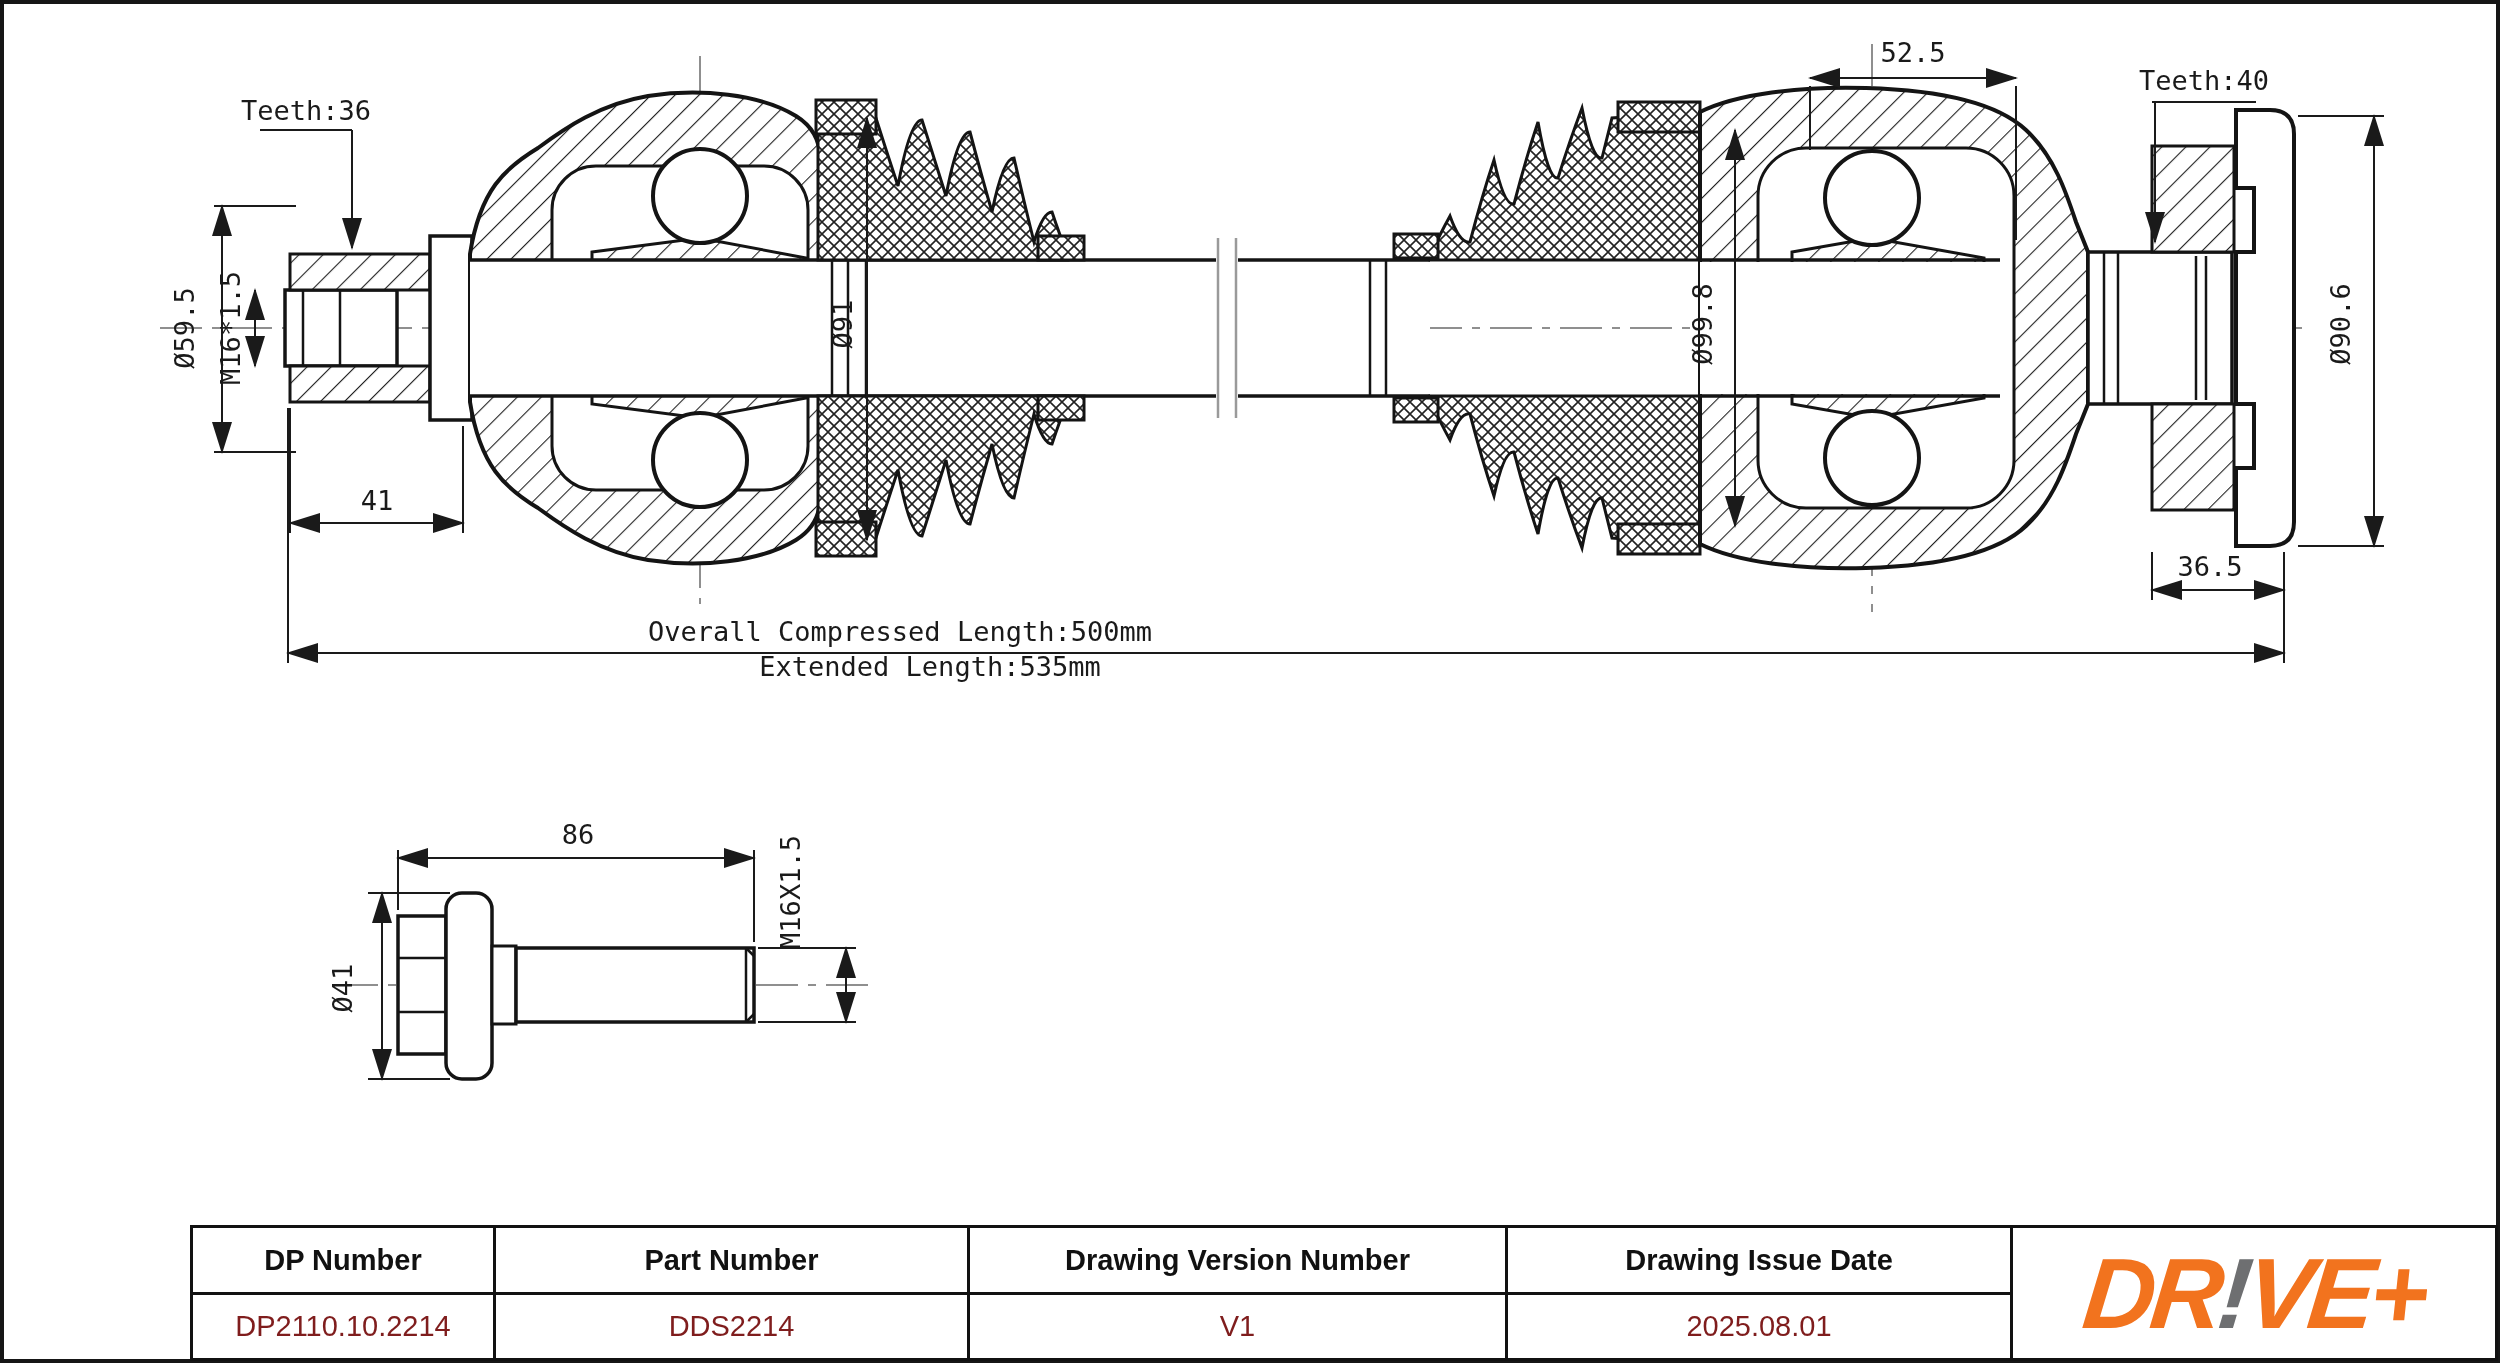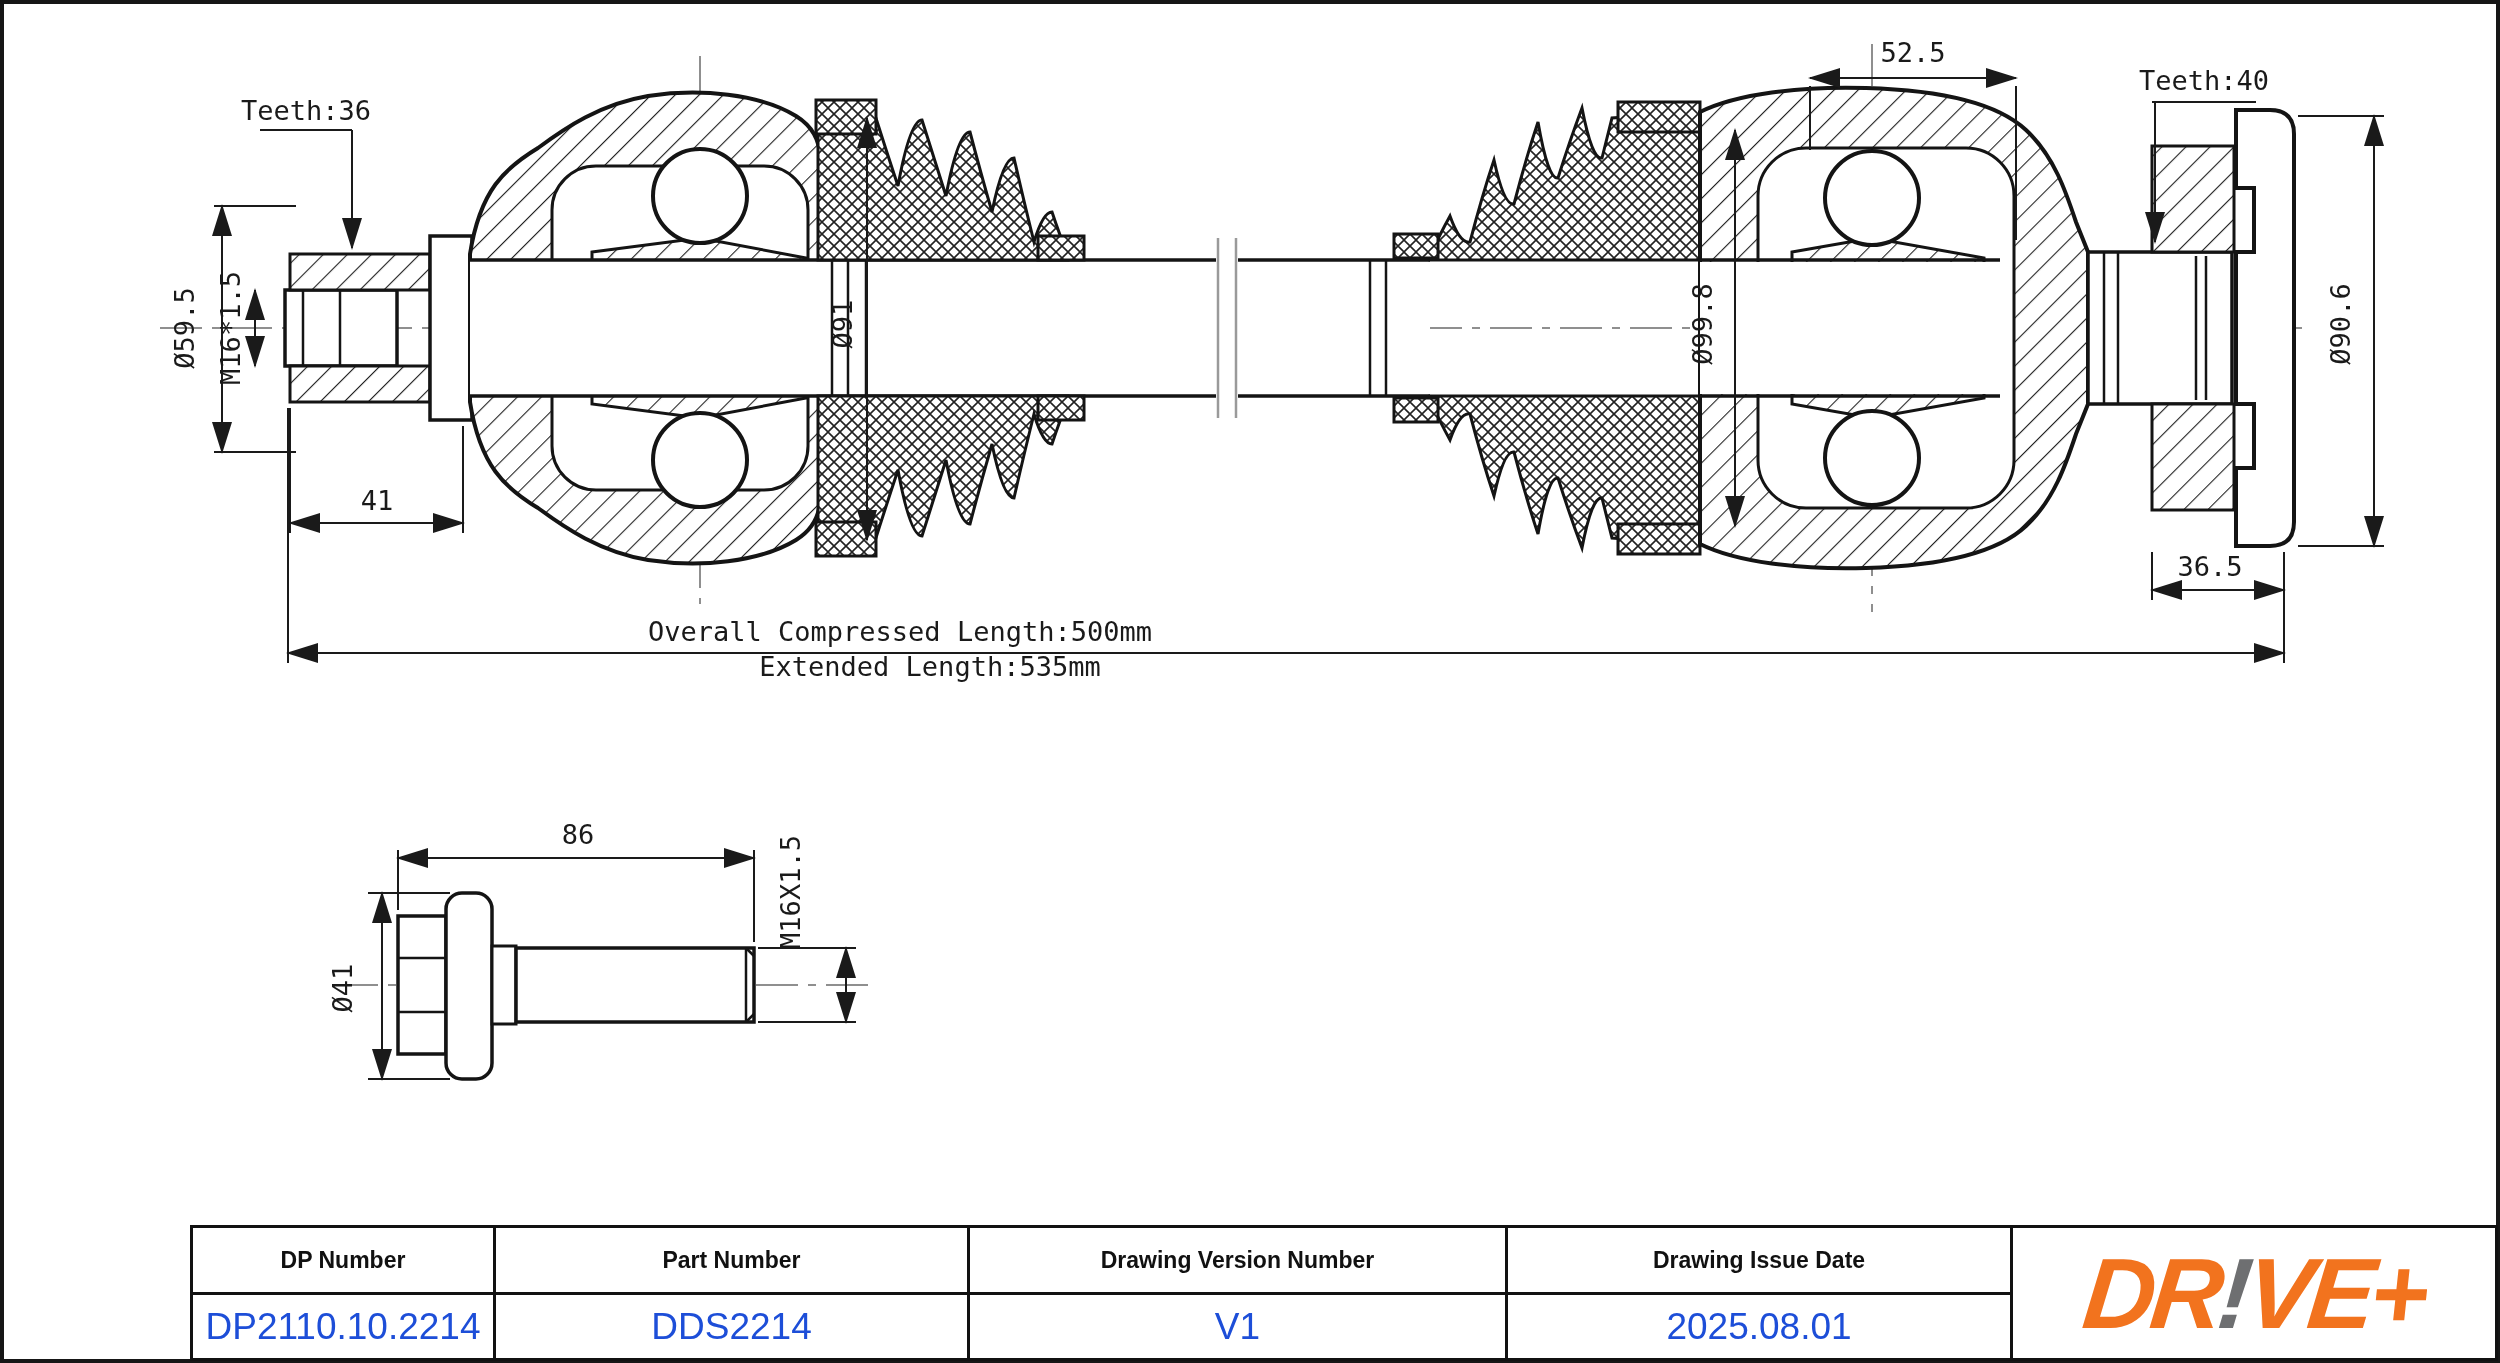--- a/index.html
+++ b/index.html
@@ -2,22 +2,22 @@
 <html><head>
 <meta charset="utf-8">
 <style>
   html,body{margin:0;padding:0;background:#fff;}
   body{width:2500px;height:1363px;position:relative;font-family:"Liberation Sans",sans-serif;overflow:hidden;}
   .frame{position:absolute;inset:0;border:4px solid #161616;pointer-events:none;}
   svg{position:absolute;left:0;top:0;}
   svg text{font-family:"DejaVu Sans Mono",monospace;font-size:27px;fill:#1a1a1a;}
   .titleblock{position:absolute;left:190px;top:1225px;width:2305px;height:133px;border-collapse:collapse;table-layout:fixed;}
   .titleblock td{border:3px solid #111;text-align:center;vertical-align:middle;padding:0;background:#fff;}
-  .titleblock .hdr{font-weight:bold;font-size:23px;color:#111;}
-  .titleblock .val{font-size:37px;color:#1d4ed8;}
+  .titleblock .hdr{font-weight:bold;font-size:29px;color:#111;}
+  .titleblock .val{font-size:29px;color:#7f1d1d;}
   .logo{font-weight:bold;font-style:italic;font-size:100px;letter-spacing:-5px;transform:skewX(-6deg);white-space:nowrap;line-height:1;}
 </style>
 </head>
 <body>
 
 <div class="frame"></div>
 
 <svg width="2500" height="1363" viewBox="0 0 2500 1363">
   <defs>
     <pattern id="h45" width="17" height="17" patternUnits="userSpaceOnUse" patternTransform="rotate(45)">

